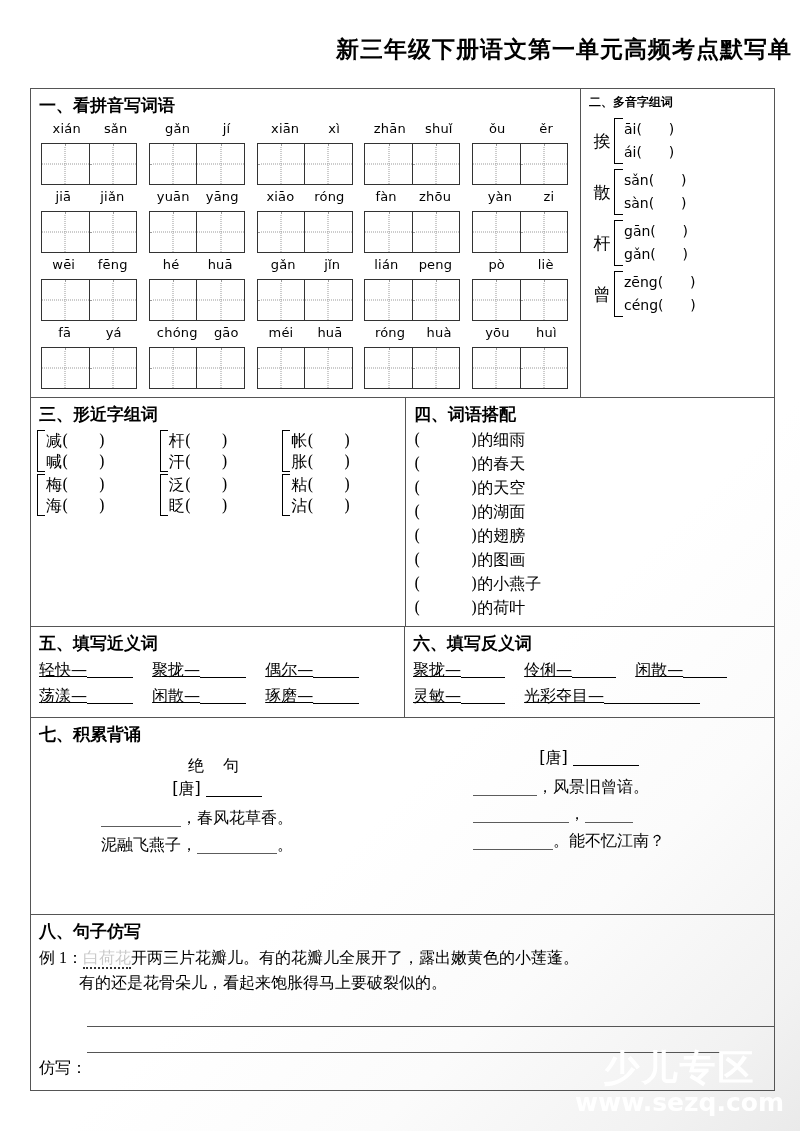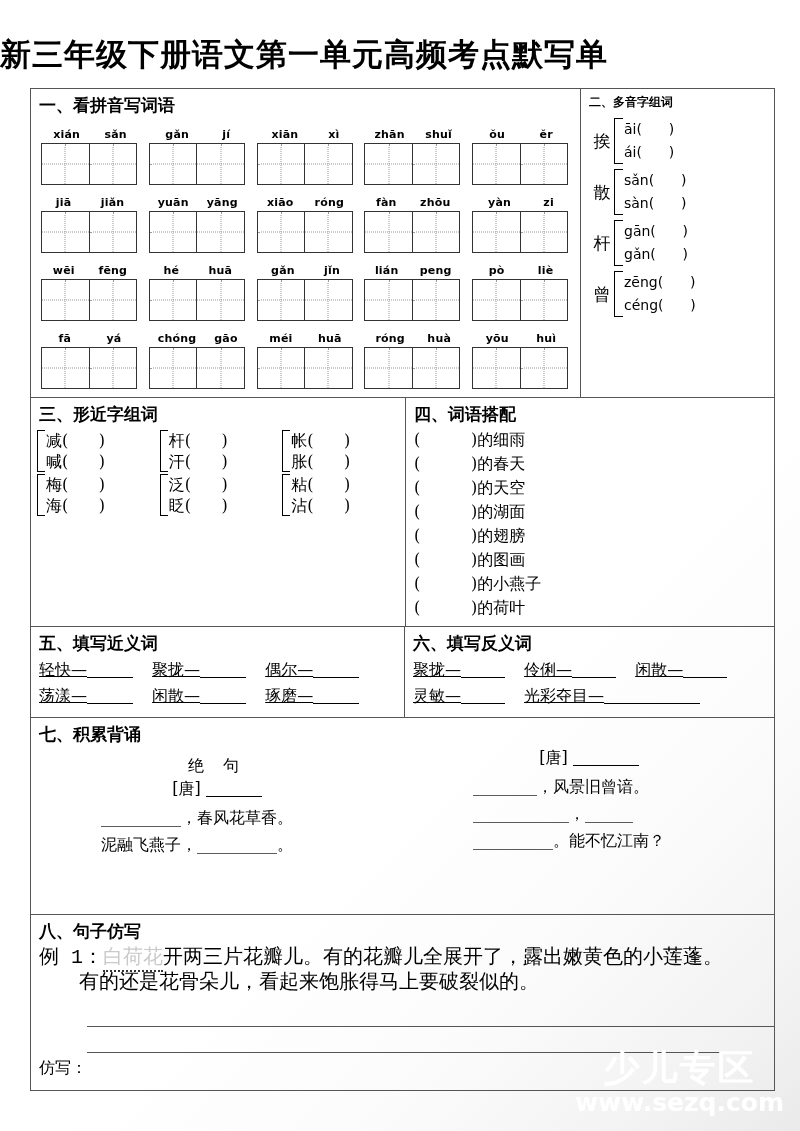--- a/index.html
+++ b/index.html
@@ -10,24 +10,24 @@
     font-family:"Liberation Serif", serif;
     color:#000;
     position:relative;
     overflow:hidden;
   }
   .page {
     position:absolute; inset:0;
     background: linear-gradient(135deg,#ffffff 0%,#ffffff 62%,#fbfbfb 78%,#f2f2f2 92%,#eaeaea 100%);
   }
   .title {
-    position:absolute; left:0; right:0; top:34px;
-    text-align:left;
+    position:absolute; left:0; right:8px; top:34px;
+    text-align:right;
     font-family:"DejaVu Serif", serif;
-    font-size:31px; font-weight:bold;
+    font-size:23px; font-weight:bold;
     letter-spacing:1px;
     white-space:nowrap;
   }
   .sheet {
     position:absolute;
     left:30px; top:88px; width:745px; height:1003px;
     border:1.5px solid #555;
     background:transparent;
   }
   .row { display:flex; border-bottom:1.5px solid #555; }
@@ -43,23 +43,23 @@
     white-space:nowrap;
   }
   .sec-head.small { font-size:12px; }
 
   
   #sec1 { width:550px; padding-bottom:6px; }
   .py-row { display:flex; justify-content:space-between; padding:0 10px; margin-top:2px; }
   .py-item { width:98px; }
   .py-line {
     display:flex; font-family:"DejaVu Sans", sans-serif;
-    font-size:11px; letter-spacing:0.2px;
+    font-size:13px; letter-spacing:0.2px;
     justify-content:space-around;
-    height:20px; align-items:flex-end;font-weight:bold;
+    height:20px; align-items:flex-start;
   }
   .py-line span { display:block; text-align:center; }
   .tzg { display:flex; width:96px; height:42px; border:1.4px solid #333; margin:2px 0; }
   .tzg .half {
     flex:1; position:relative;
   }
   .tzg .half + .half { border-left:1.4px solid #333; }
   .tzg .half::before {
     content:""; position:absolute; left:50%; top:0; bottom:0;
     border-left:1px dotted #999; transform:translateX(-0.5px);
@@ -123,21 +123,21 @@
   .poem { width:372px; font-family:"DejaVu Serif", serif; font-size:16px; }
   .poem-title { text-align:center; letter-spacing:7px; margin:8px 0 2px 0; font-size:16px; }
   .poem-author { text-align:center; margin-bottom:4px; }
   .poem-line { white-space:pre; }
   .p1 .poem-line { text-align:left; padding-left:70px; line-height:27px; }
   .p2 .poem-line { text-align:left; padding-left:70px; line-height:27px; }
 
   
   #sec8 { width:745px; }
   .ex-line {
-    font-family:Liberation Mono, monospace; font-size:20px;
+    font-family:Liberation Serif, serif; font-size:16px;
     padding-left:8px; line-height:25px; white-space:nowrap;
   }
   .ex-line.indent { padding-left:48px; }
   .faint { color:#c9c9c9; }
   .dotted-em { border-bottom:2px dotted #333; padding-bottom:1px; }
   .fx-row { display:flex; align-items:flex-end; padding-left:8px; margin-top:6px; }
   .fx-label { font-family:"DejaVu Serif", serif; font-size:16px; white-space:pre; }
   .fx-lines { flex:1; }
   .fx-line { border-bottom:1.3px solid #555; height:26px; }
 

